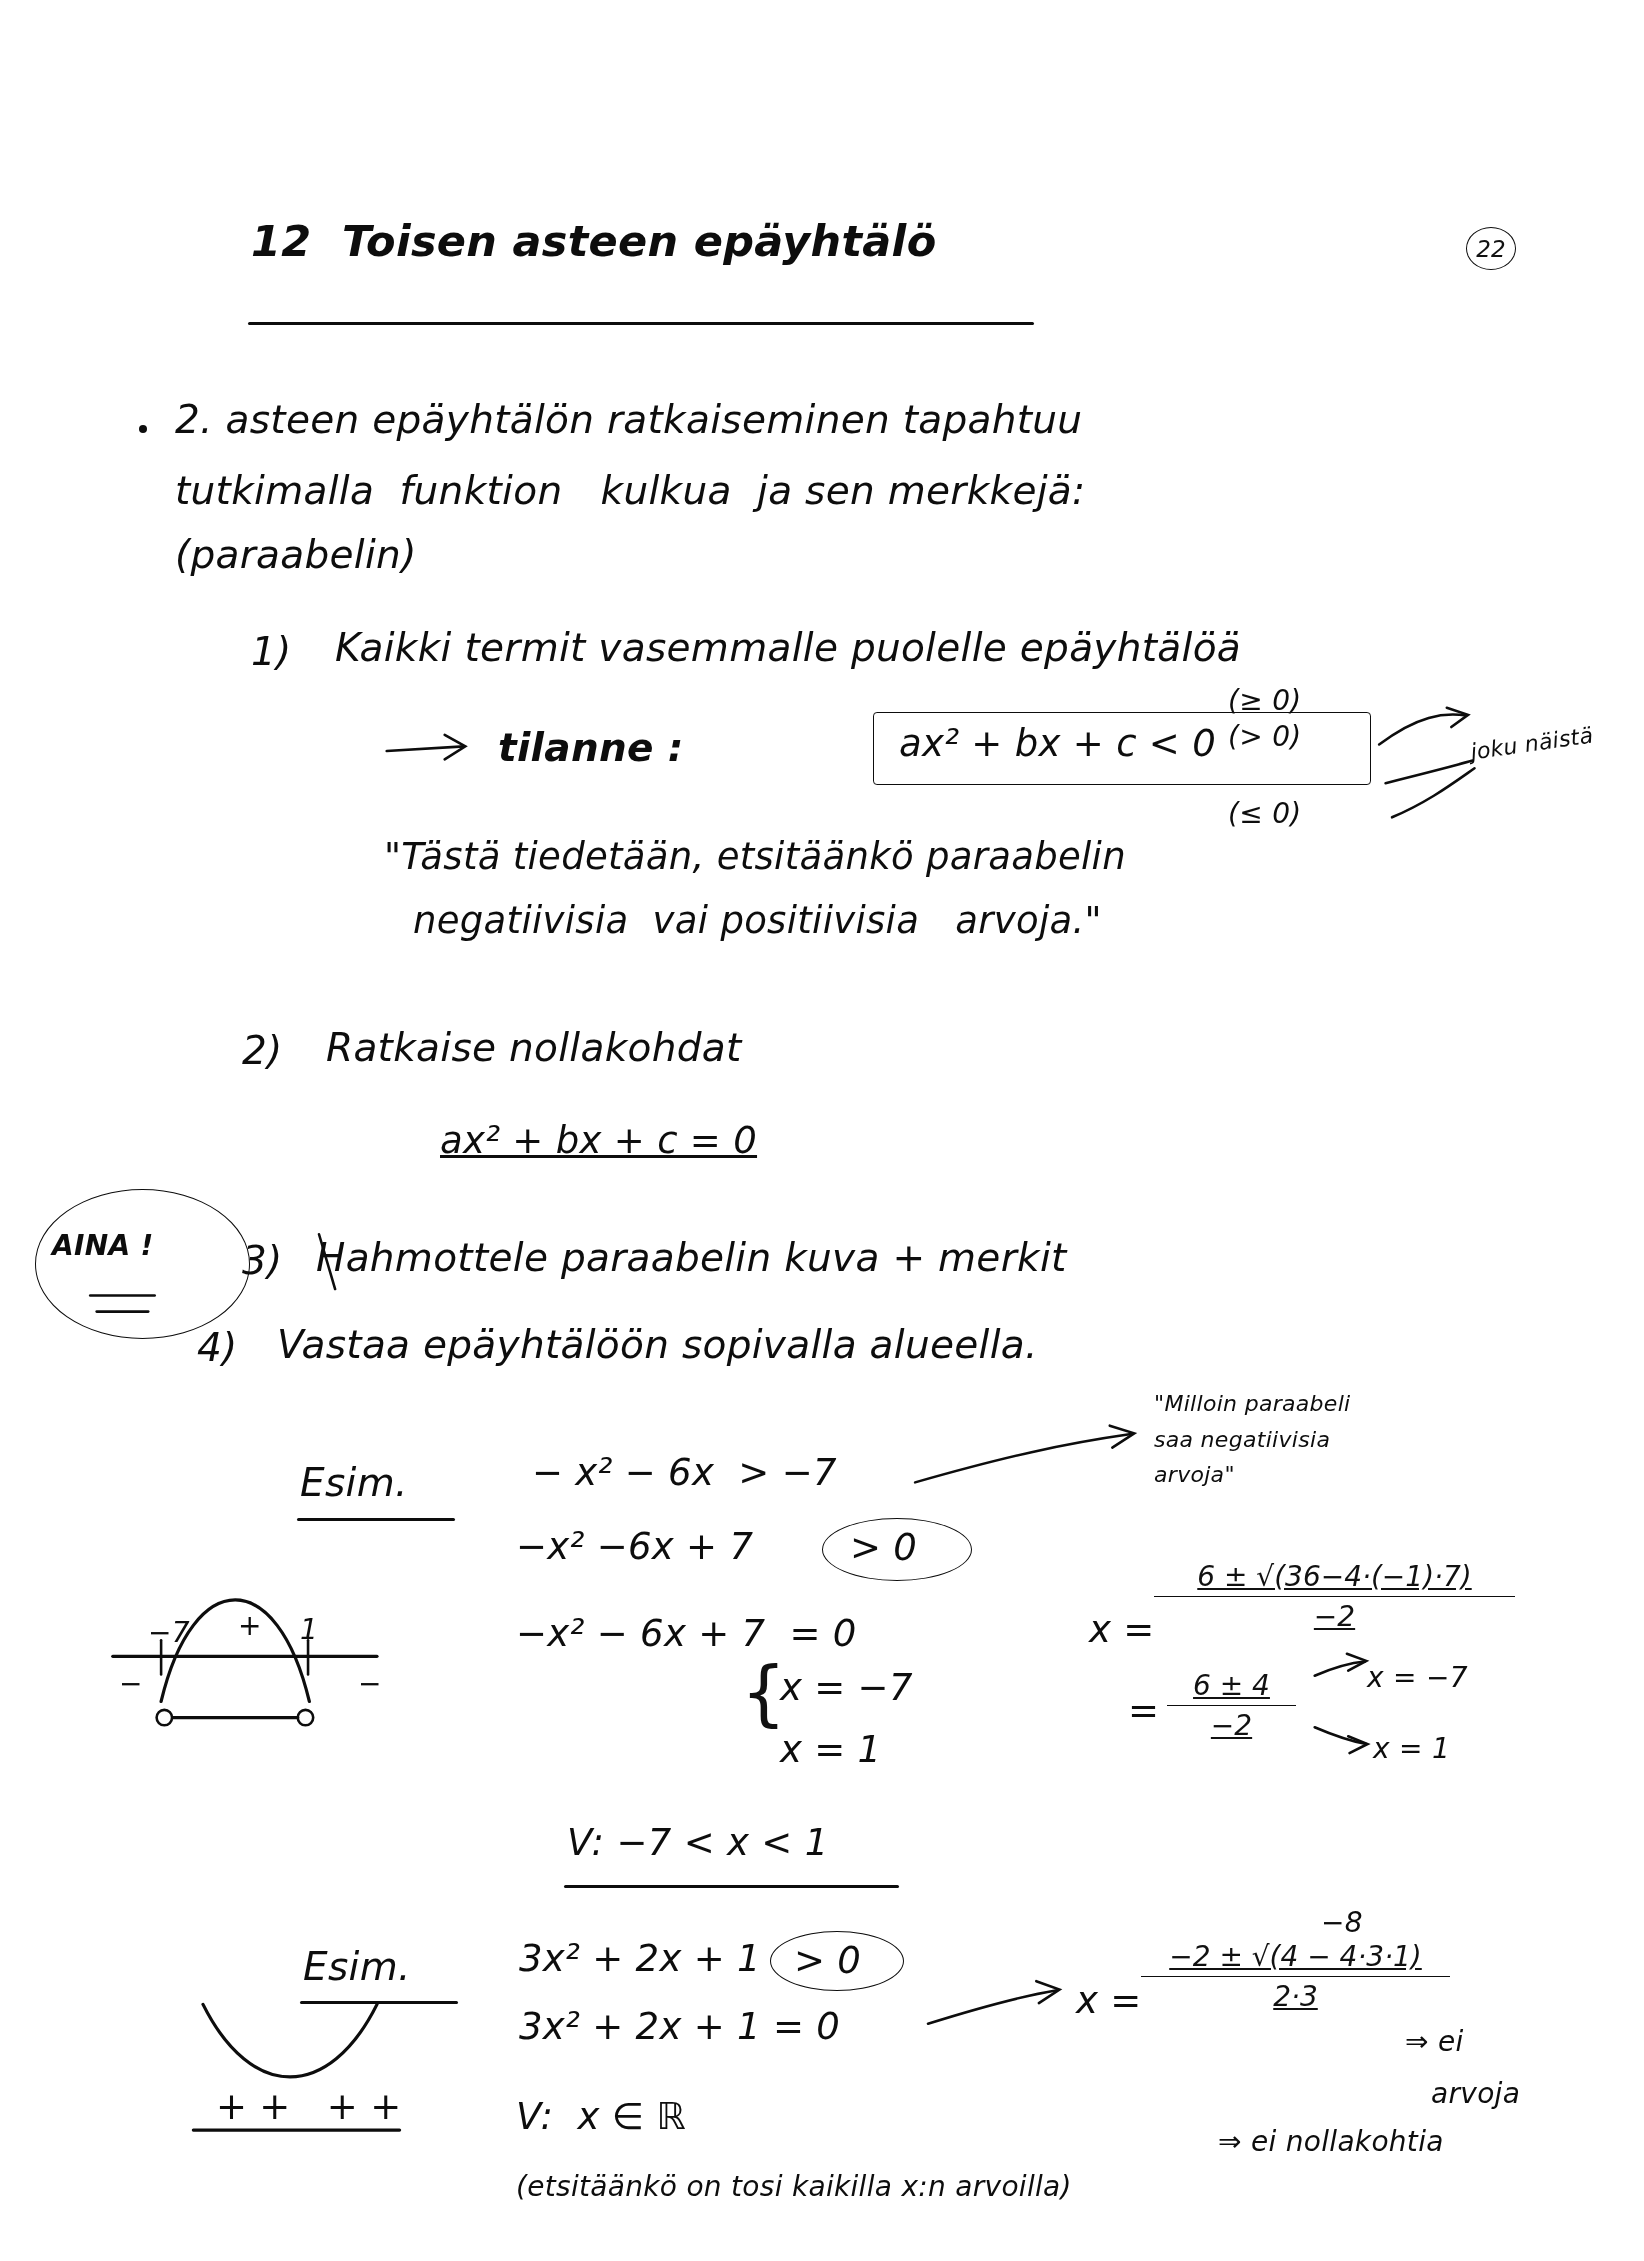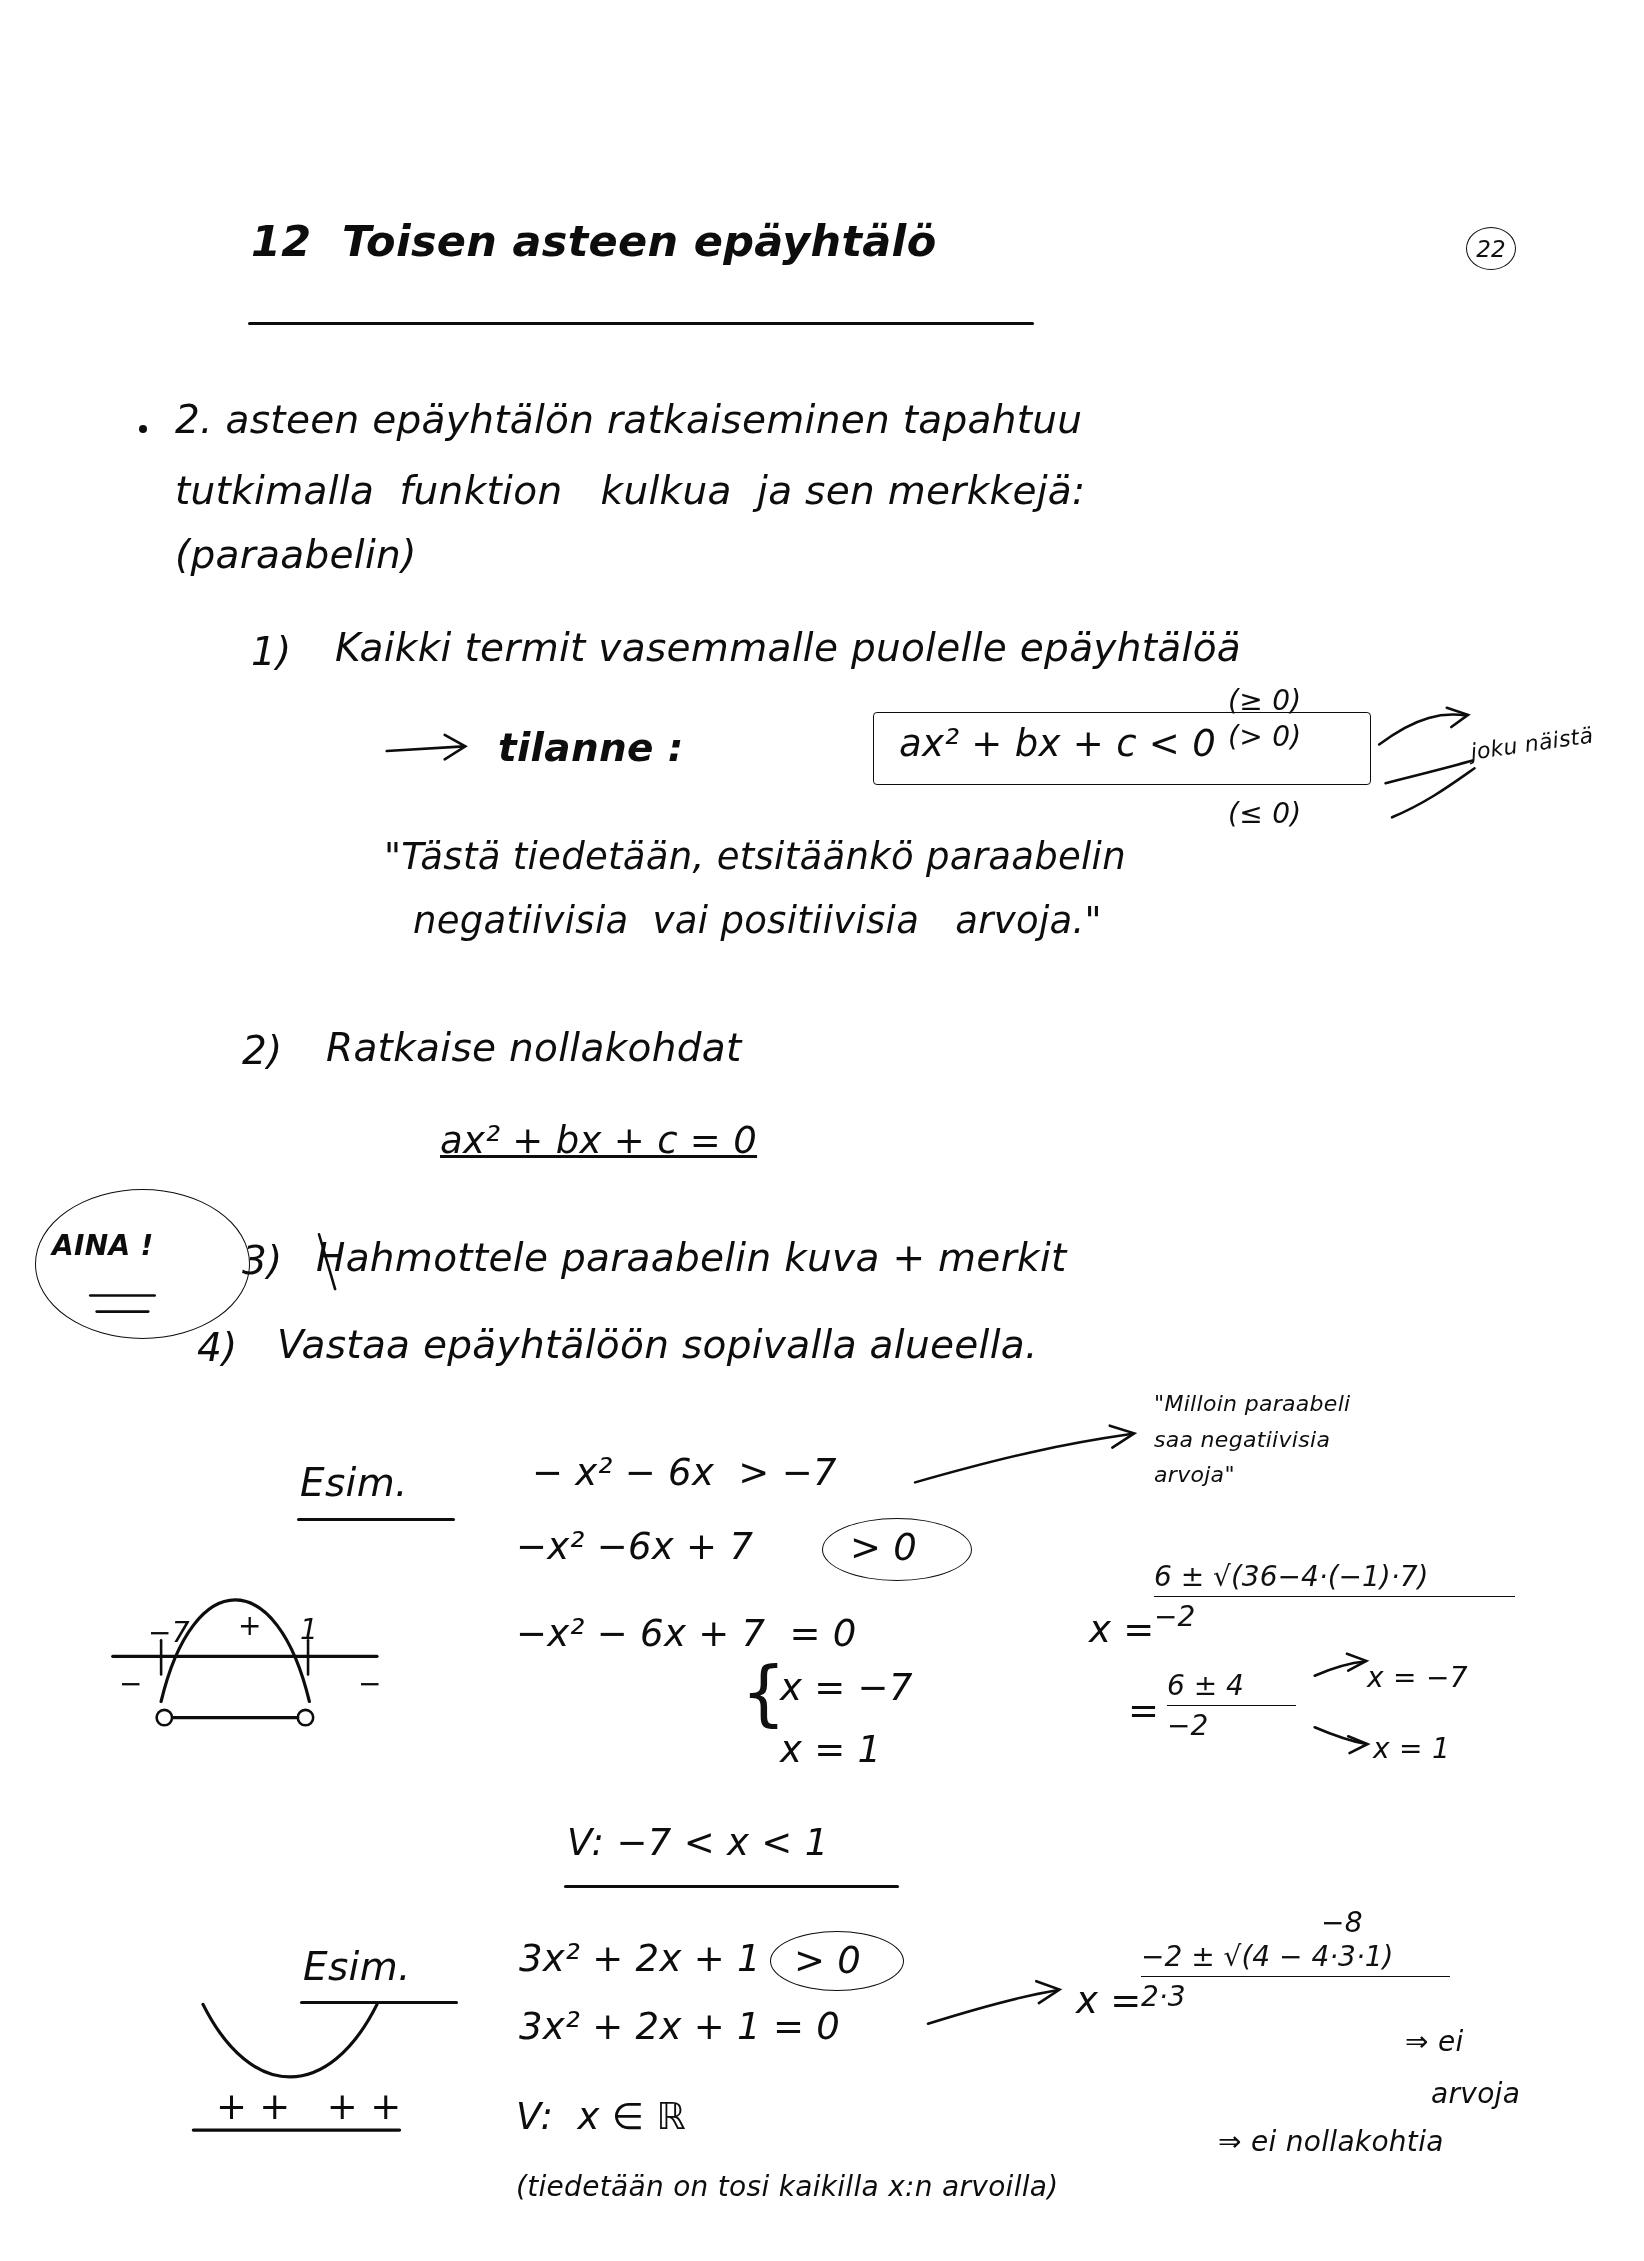--- a/index.html
+++ b/index.html
@@ -82,22 +82,23 @@
     left: 0;
     top: 0;
     width: 1644px;
     height: 2261px;
     pointer-events: none;
   }
 
   .frac {
     position: absolute;
     display: inline-block;
-    text-align: left;
+    text-align: center;
     font-style: italic;
+    text-decoration: underline;
   }
   .frac .num, .frac .den { display: block; }
   .frac .bar {
     display: block;
     height: 1.9px;
     background: #0d0d0d;
     margin: 2.6px 0;
   }
 
   .brace {
@@ -207,21 +208,21 @@
 <div class="frac s-small" style="left:1141px; top:1940px; width:309px;">
   <span class="num">−2 ± √(4 − 4·3·1)</span>
   <span class="bar"></span>
   <span class="den">2·3</span>
 </div>
 <div class="hw s-small" style="left:1405px; top:2027px;">⇒ ei</div>
 <div class="hw s-small" style="left:1431px; top:2079px;">arvoja</div>
 <div class="hw s-small" style="left:1218px; top:2127px;">⇒ ei nollakohtia</div>
 
 <div class="hw s-math" style="left:516px; top:2098px;">V:  x ∈ ℝ</div>
-<div class="hw s-small" style="left:516px; top:2172px;">(tiedetään on tosi kaikilla x:n arvoilla)</div>
+<div class="hw s-small" style="left:516px; top:2172px;">(etsitäänkö on tosi kaikilla x:n arvoilla)</div>
 
 <div class="hw s-math" style="left:216px; top:2088px;">+ +   + +</div>
 
 <svg class="overlay" viewBox="0 0 2551 3508">
   <g stroke="#0d0d0d" stroke-width="4" fill="none" stroke-linecap="round">
 
     <path d="M600 1165 L720 1158"></path>
     <path d="M690 1140 L722 1158 L690 1178"></path>
 
     <path d="M2140 1155 C2200 1110 2240 1105 2275 1110"></path>

